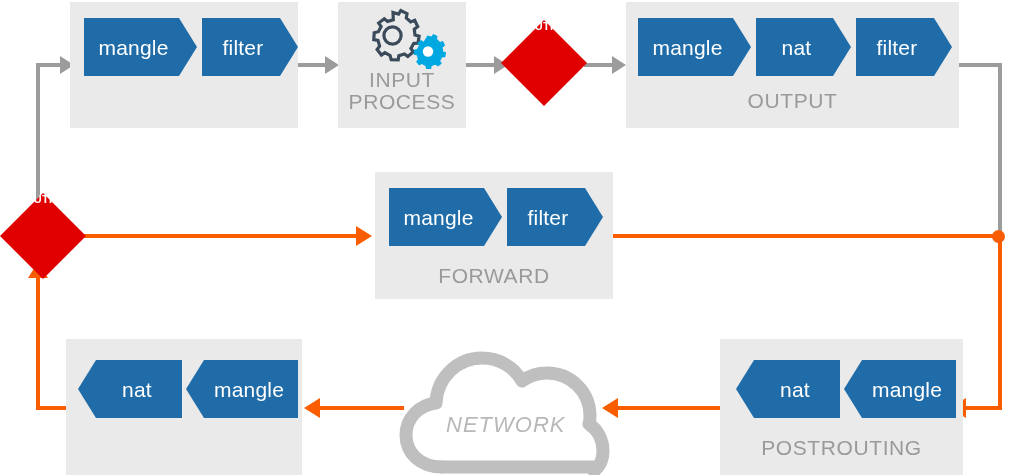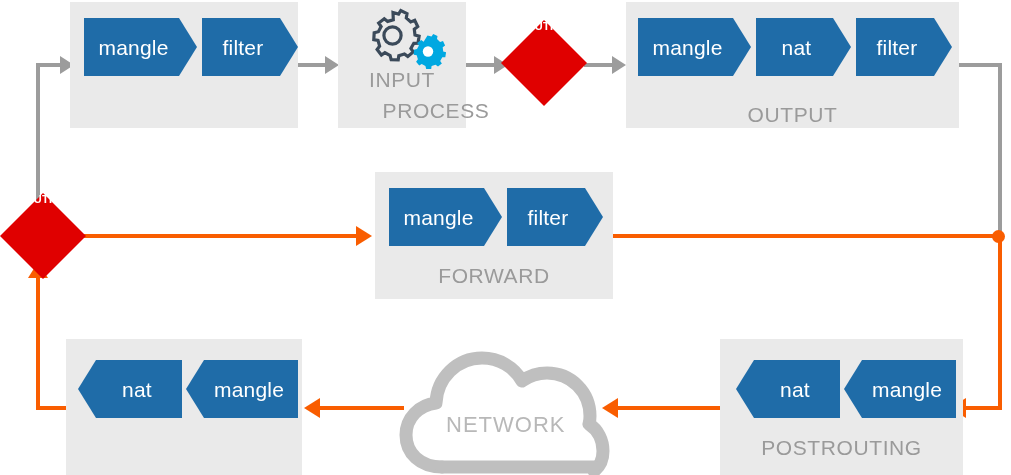--- a/index.html
+++ b/index.html
@@ -109,39 +109,39 @@
       <g fill="none" stroke="#3b4a5a" stroke-width="3.2">
         <path d="M34 4.5l5.6 1.6 2.2-3.6 6.2 3.2-0.7 4.2 4.4 4.0 4.0-1.6 3.0 6.3-3.4 2.6 0.7 5.9 4.1 1.1-1.1 6.9-4.2 0.2-2.9 5.1 2.3 3.6-5.4 4.4-3.4-2.5-5.6 1.8-0.6 4.2-7.0-0.3-1.1-4.1-5.2-2.8-3.5 2.3-4.3-5.5 2.5-3.4-1.6-5.7-4.2-0.7 0.4-7.0 4.2-1.0 2.7-5.2-2.4-3.5 5.6-4.2 3.3 2.6 5.7-1.7z"></path>
         <circle cx="33.5" cy="27.5" r="8.6"></circle>
       </g>
       <g fill="#00a8e1">
         <path d="M68.5 27.5l4.0 1.0 1.7-2.6 4.3 2.2-0.5 3.0 3.1 2.9 2.9-1.1 2.1 4.5-2.4 1.9 0.5 4.2 2.9 0.8-0.8 4.9-3.0 0.1-2.1 3.6 1.7 2.6-3.9 3.1-2.4-1.8-4.0 1.3-0.4 3.0-5.0-0.2-0.8-2.9-3.7-2.0-2.5 1.6-3.1-3.9 1.8-2.4-1.2-4.0-3.0-0.5 0.3-5.0 3.0-0.7 1.9-3.7-1.7-2.5 4.0-3.0 2.4 1.9z"></path>
       </g>
       <circle cx="69" cy="43.5" r="5.2" fill="#ffffff"></circle>
     </svg>
     <div class="lp-label" style="top:64px;">INPUT</div>
-    <div class="lp-label" style="top:95px;padding-left:34px;">PROCESS</div>
+    <div class="lp-label" style="top:86px;">PROCESS</div>
   </div>
 
   <div class="diamond" style="left:501px;top:20px;width:86px;height:86px;">
     <div class="dshape"></div>
     <div class="dtext">ROUTING</div>
   </div>
 
   <div class="panel" style="left:626px;top:2px;width:333px;height:126px;">
     <div class="chip r" style="left:12px;top:16px;width:113px;height:58px;">
       <span>mangle</span>
     </div>
     <div class="chip r" style="left:130px;top:16px;width:95px;height:58px;">
       <span>nat</span>
     </div>
     <div class="chip r" style="left:230px;top:16px;width:96px;height:58px;">
       <span>filter</span>
     </div>
-    <div class="panel-label" style="top:100px;">OUTPUT</div>
+    <div class="panel-label" style="top:86px;">OUTPUT</div>
   </div>
 
   <div class="diamond" style="left:0px;top:193px;width:86px;height:86px;">
     <div class="dshape"></div>
     <div class="dtext">ROUTING</div>
   </div>
 
   <div class="panel" style="left:375px;top:172px;width:238px;height:127px;">
     <div class="chip r" style="left:14px;top:16px;width:113px;height:58px;">
       <span>mangle</span>
@@ -160,21 +160,21 @@
       <span>mangle</span>
     </div>
   </div>
 
   <svg width="212" height="128" viewBox="0 0 212 128" style="left:398px;top:345px;">
     <path d="M44 122 C22 122 8 108 8 90 C8 73 21 60 38 58 C39 33 59 13 84 13
              C101 13 116 22 124 36 C131 31 140 28 149 28 C173 28 192 47 192 71
              C192 74 192 76 191 79 C200 85 205 95 205 106 C205 115 201 122 196 126" fill="none" stroke="#bfbfbf" stroke-width="13" stroke-linecap="round" stroke-linejoin="round"></path>
     <path d="M44 122 L196 122" fill="none" stroke="#bfbfbf" stroke-width="13" stroke-linecap="round"></path>
   </svg>
-  <div class="cloud-label" style="left:446px;top:412px;">NETWORK</div>
+  <div class="cloud-label" style="left:446px;top:412px;font-style:italic;">NETWORK</div>
 
   <div class="panel" style="left:720px;top:339px;width:243px;height:136px;">
     <div class="chip l" style="left:16px;top:21px;width:104px;height:58px;">
       <span>nat</span>
     </div>
     <div class="chip l" style="left:124px;top:21px;width:112px;height:58px;">
       <span>mangle</span>
     </div>
     <div class="panel-label" style="top:96px;">POSTROUTING</div>
   </div>

